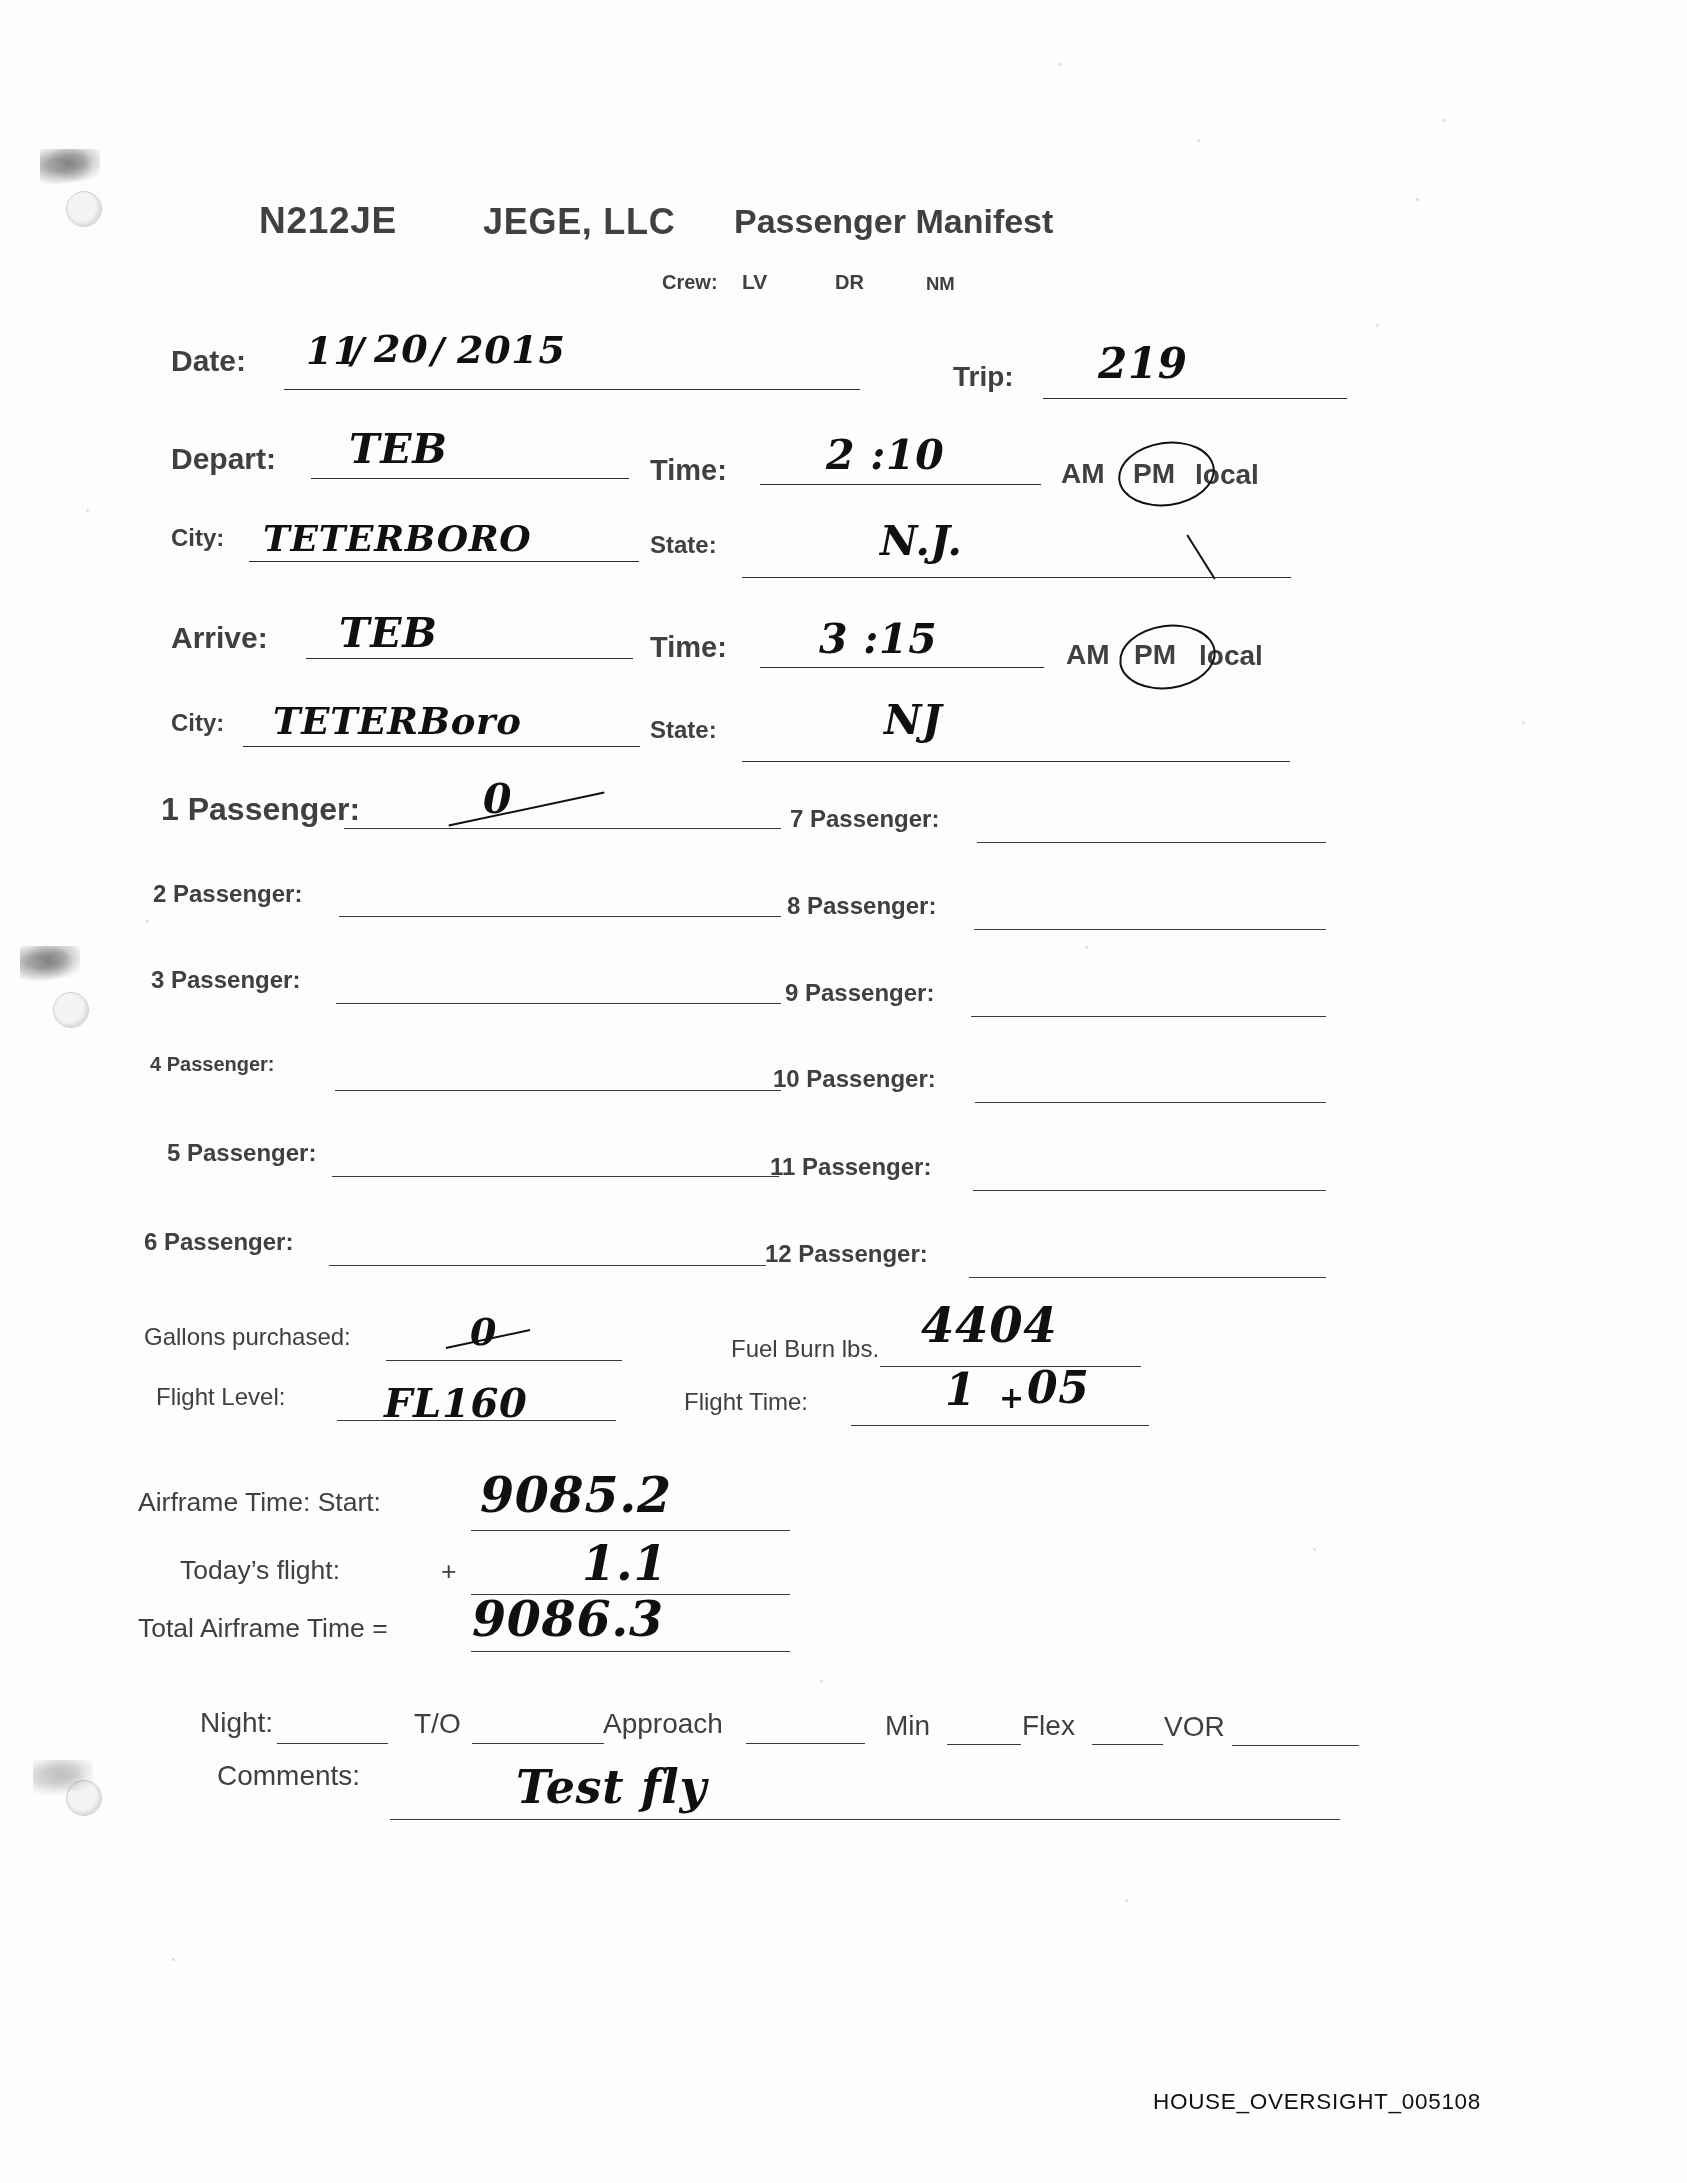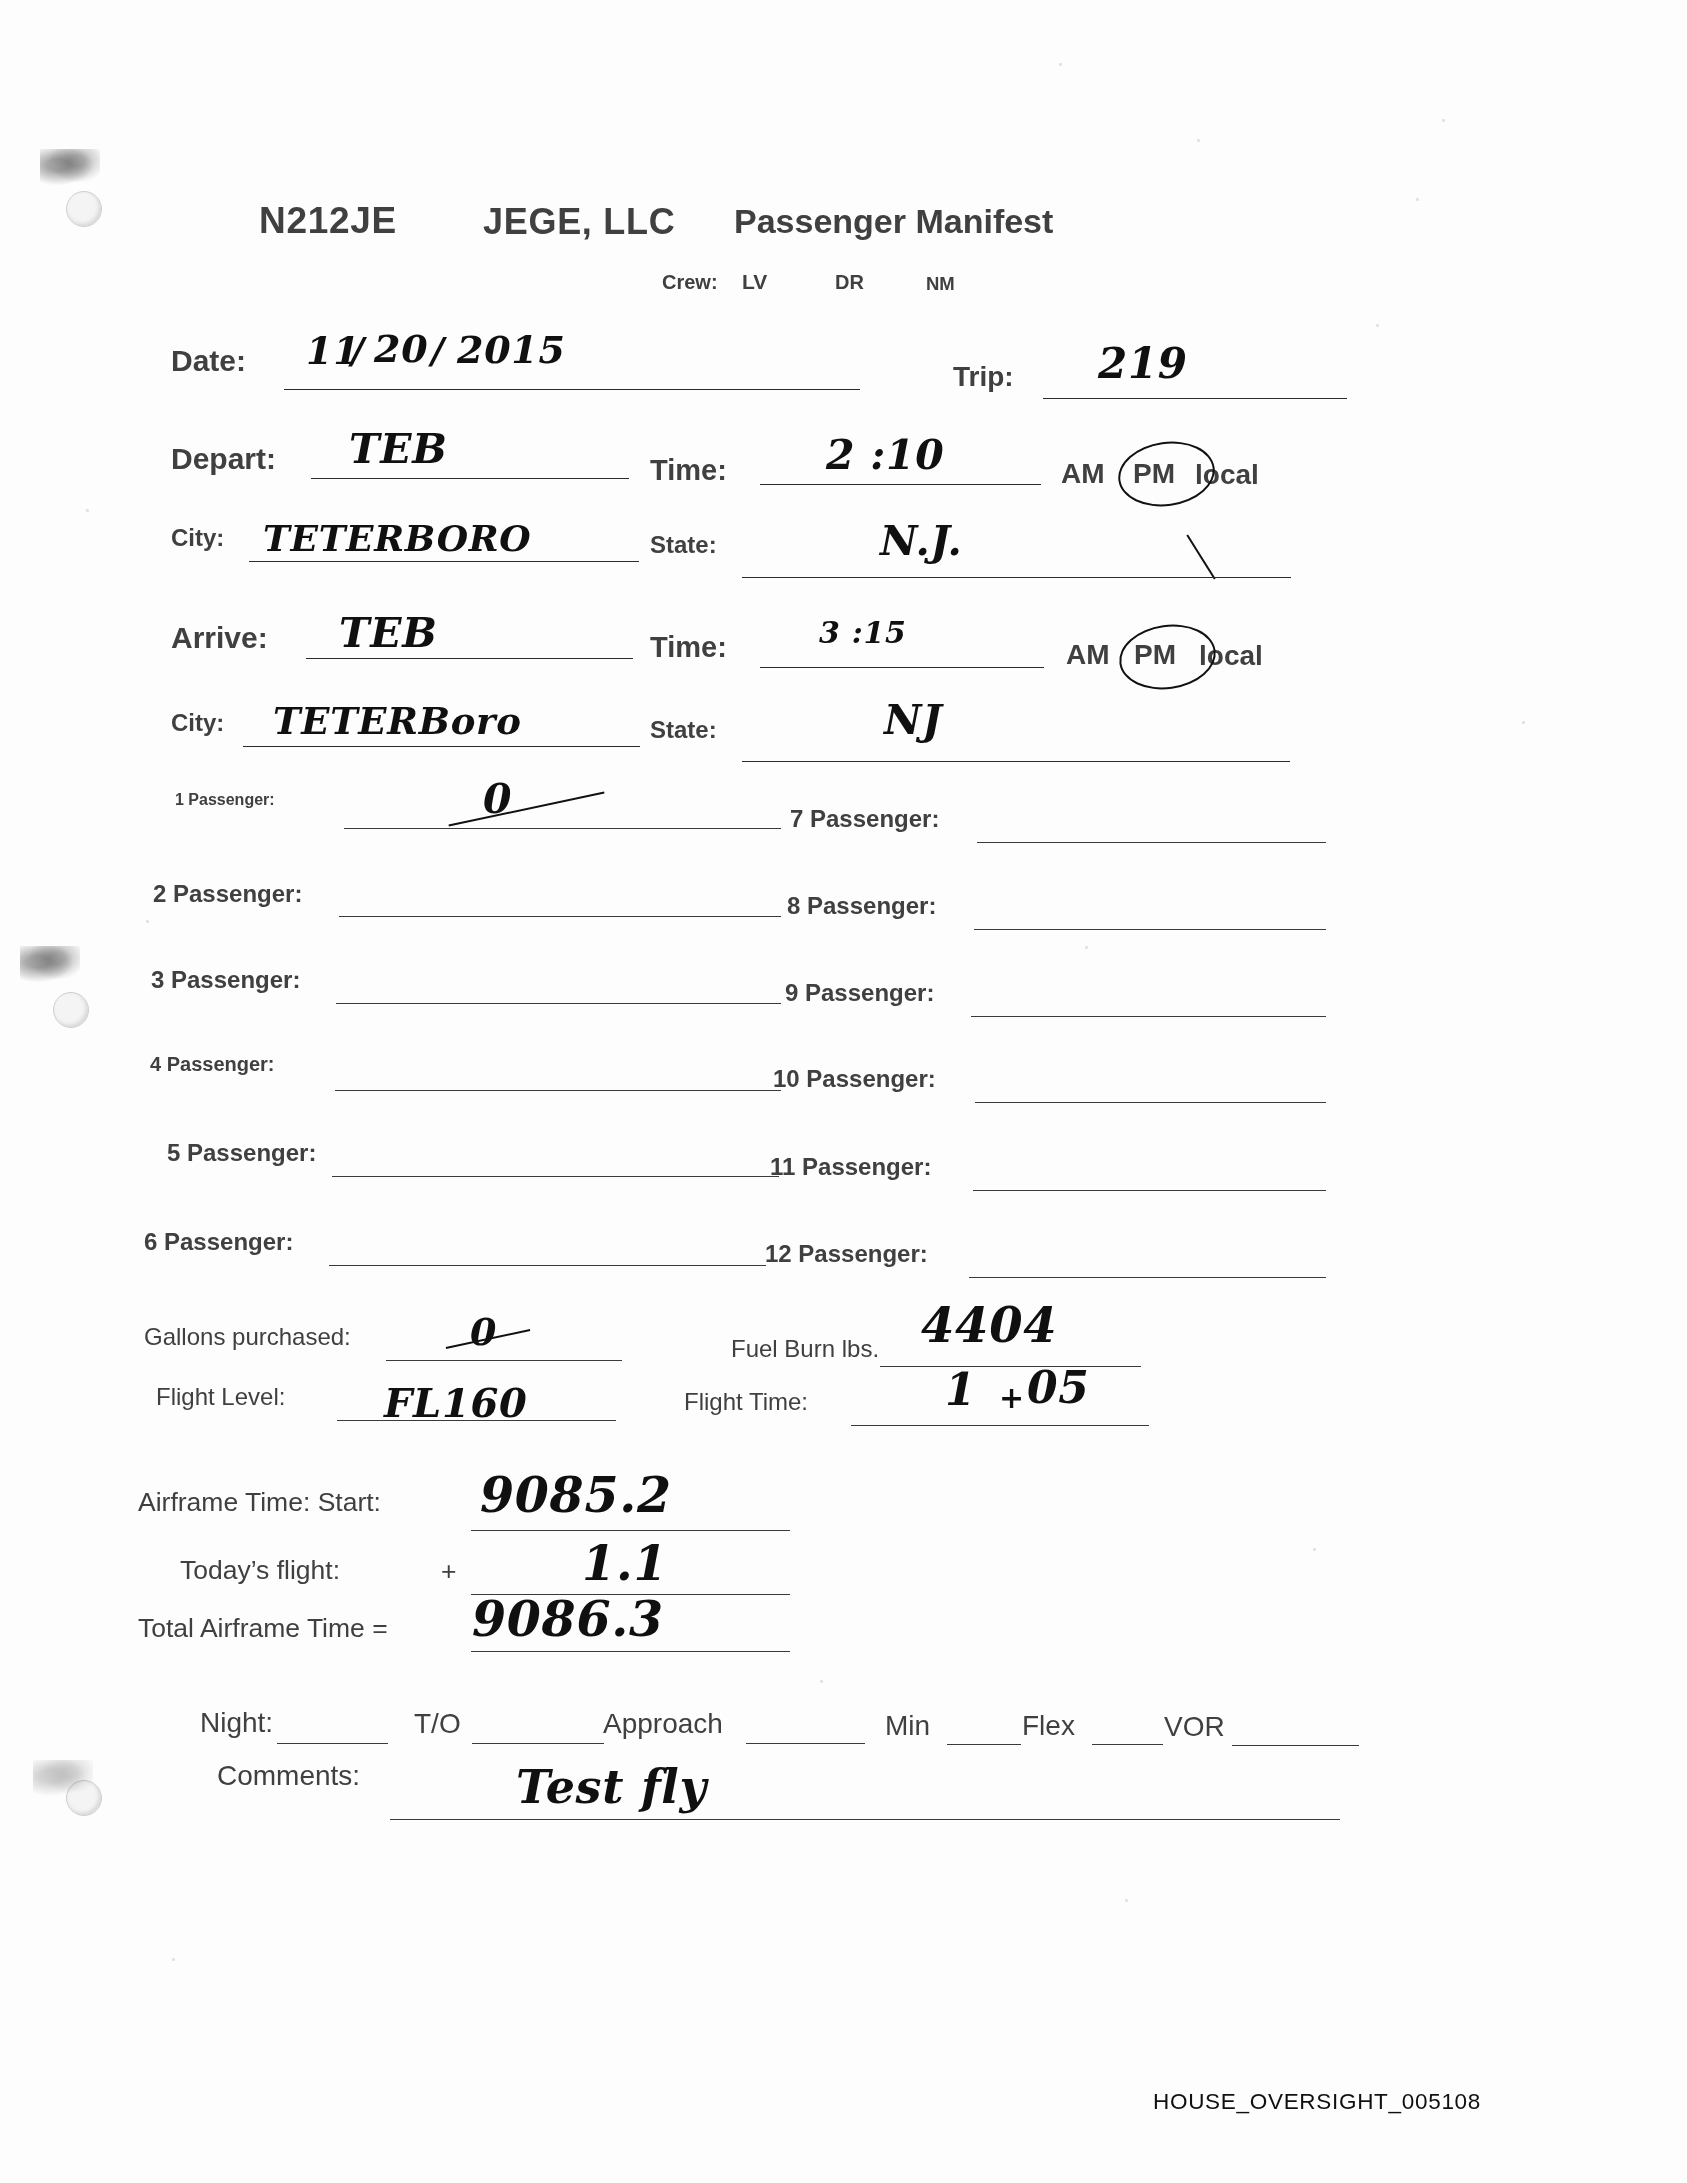--- a/index.html
+++ b/index.html
@@ -168,36 +168,36 @@
   <div class="t bold" style="left:650px; top:531px; font-size:24px;">State:</div>
   <div class="line" style="left:742px; top:577px; width:549px;"></div>
   <div class="hw" style="left:880px; top:517px; font-size:41px;">N.J.</div>
 
   <div class="t bold" style="left:171px; top:621px; font-size:30px;">Arrive:</div>
   <div class="line" style="left:306px; top:658px; width:327px;"></div>
   <div class="hw" style="left:339px; top:609px; font-size:41px;">TEB</div>
 
   <div class="t bold" style="left:650px; top:631px; font-size:29px;">Time:</div>
   <div class="line" style="left:760px; top:667px; width:284px;"></div>
-  <div class="hw" style="left:819px; top:615px; font-size:30px;">3 :15</div>
+  <div class="hw" style="left:819px; top:615px; font-size:41px;">3 :15</div>
 
   <div class="t bold" style="left:1066px; top:639px; font-size:28px;">AM</div>
   <div class="t bold" style="left:1134px; top:639px; font-size:28px;">PM</div>
   <div class="t bold" style="left:1199px; top:640px; font-size:28px;">local</div>
   <div class="circle-pm" style="left:1119px; top:625px; width:93px; height:60px;"></div>
 
   <div class="t bold" style="left:171px; top:709px; font-size:24px;">City:</div>
   <div class="line" style="left:243px; top:746px; width:397px;"></div>
   <div class="hw" style="left:273px; top:699px; font-size:37px;">TETERBoro</div>
 
   <div class="t bold" style="left:650px; top:716px; font-size:24px;">State:</div>
   <div class="line" style="left:742px; top:761px; width:548px;"></div>
   <div class="hw" style="left:884px; top:696px; font-size:41px;">NJ</div>
 
-  <div class="t bold" style="left:175px; top:791px; font-size:16px;">1 Passenger:</div>
+  <div class="t bold" style="left:161px; top:791px; font-size:32px;">1 Passenger:</div>
   <div class="thinline" style="left:344px; top:828px; width:437px;"></div>
   <div class="hw" style="left:483px; top:775px; font-size:41px;">0</div>
   <div class="strike" style="left:447px; top:808px; width:159px;"></div>
 
   <div class="t bold" style="left:153px; top:880px; font-size:24px;">2 Passenger:</div>
   <div class="thinline" style="left:339px; top:916px; width:442px;"></div>
 
   <div class="t bold" style="left:151px; top:966px; font-size:24px;">3 Passenger:</div>
   <div class="thinline" style="left:336px; top:1003px; width:445px;"></div>
 

